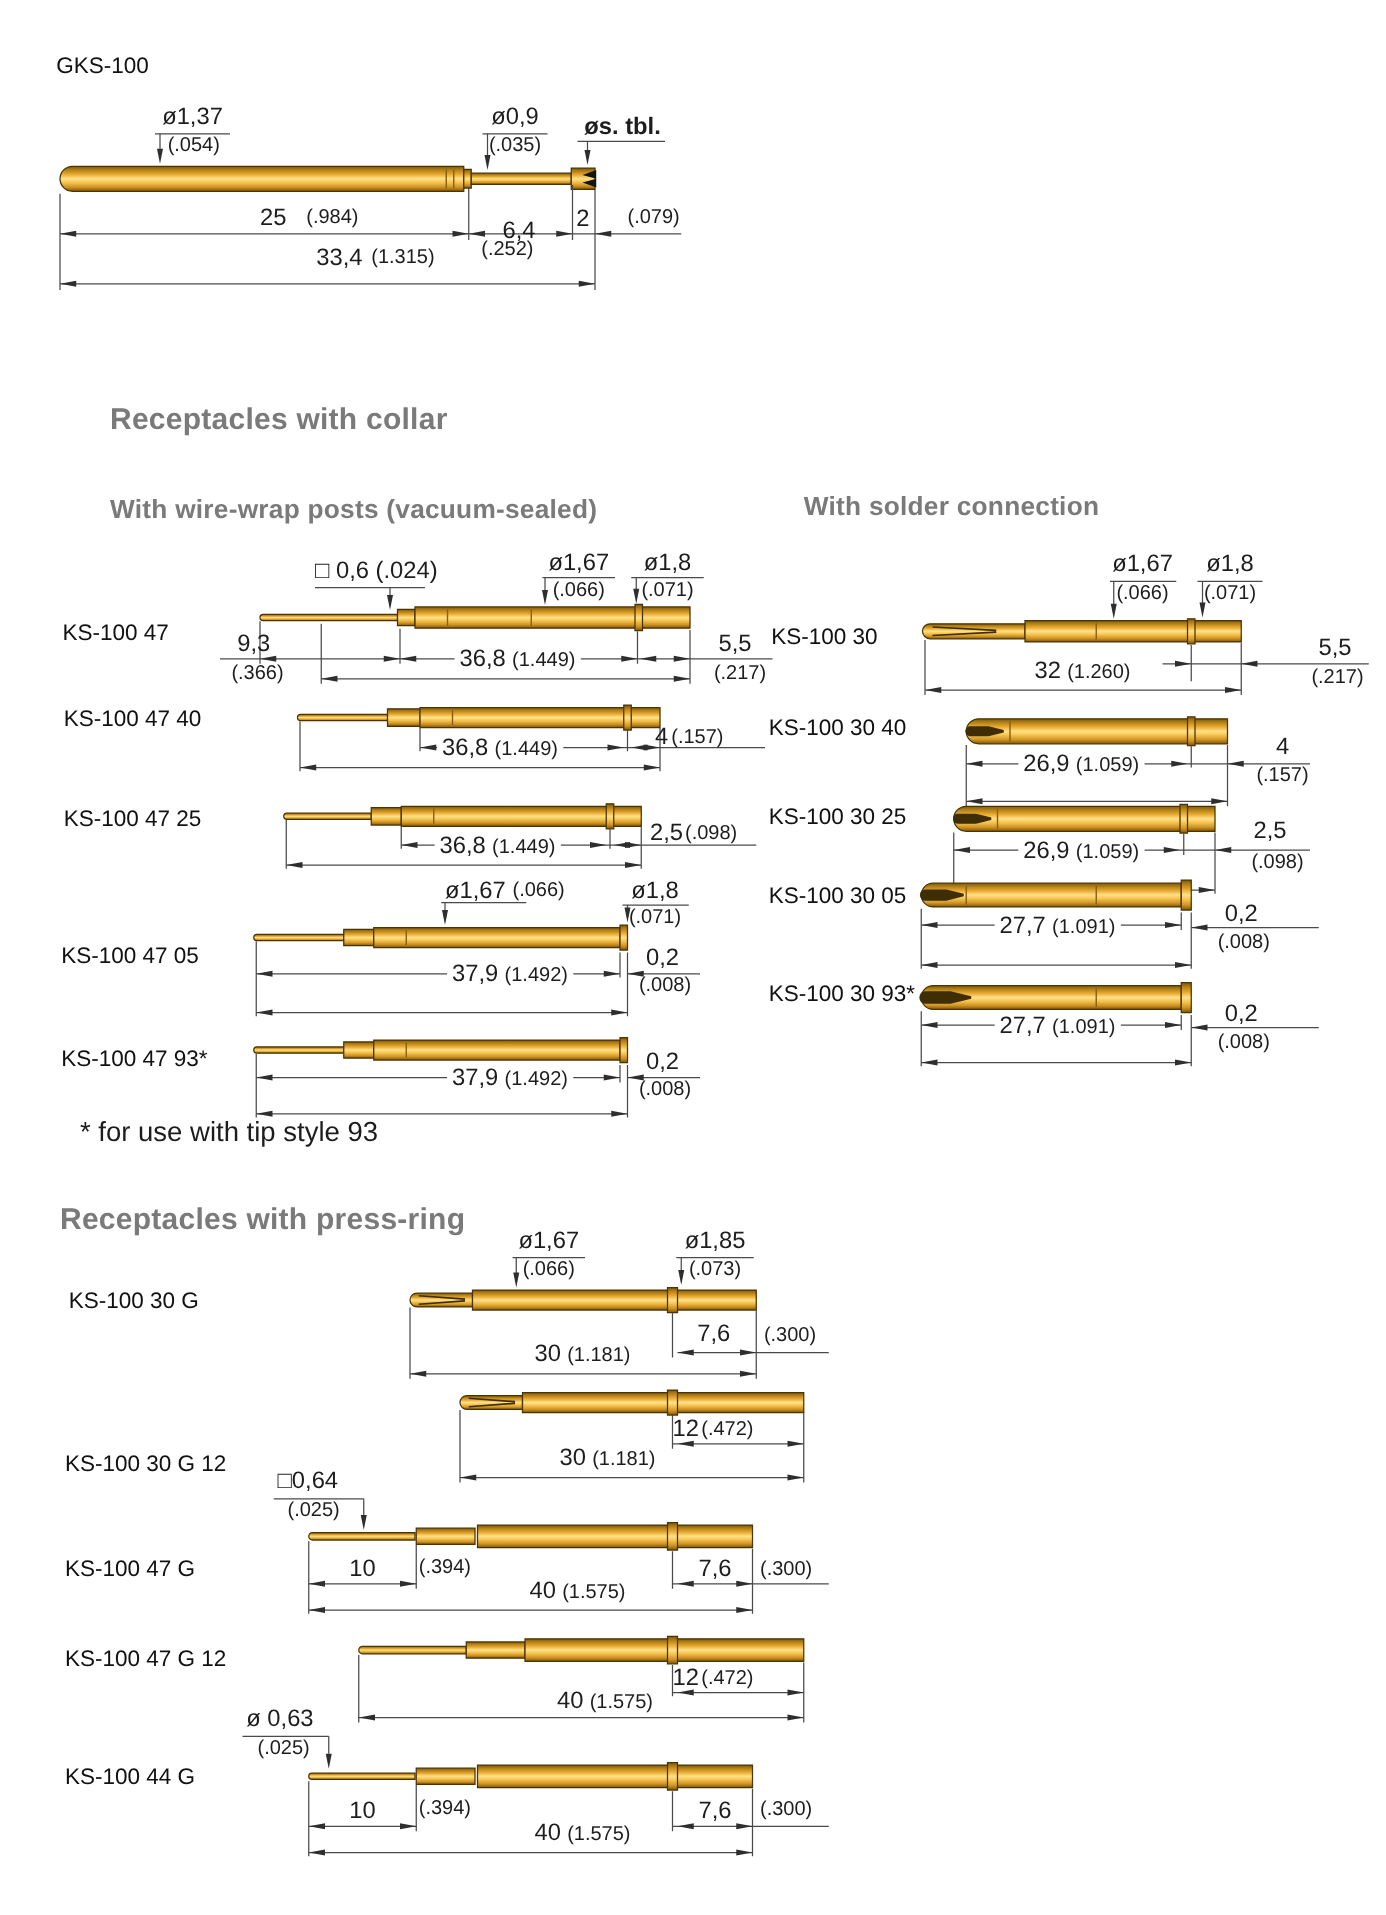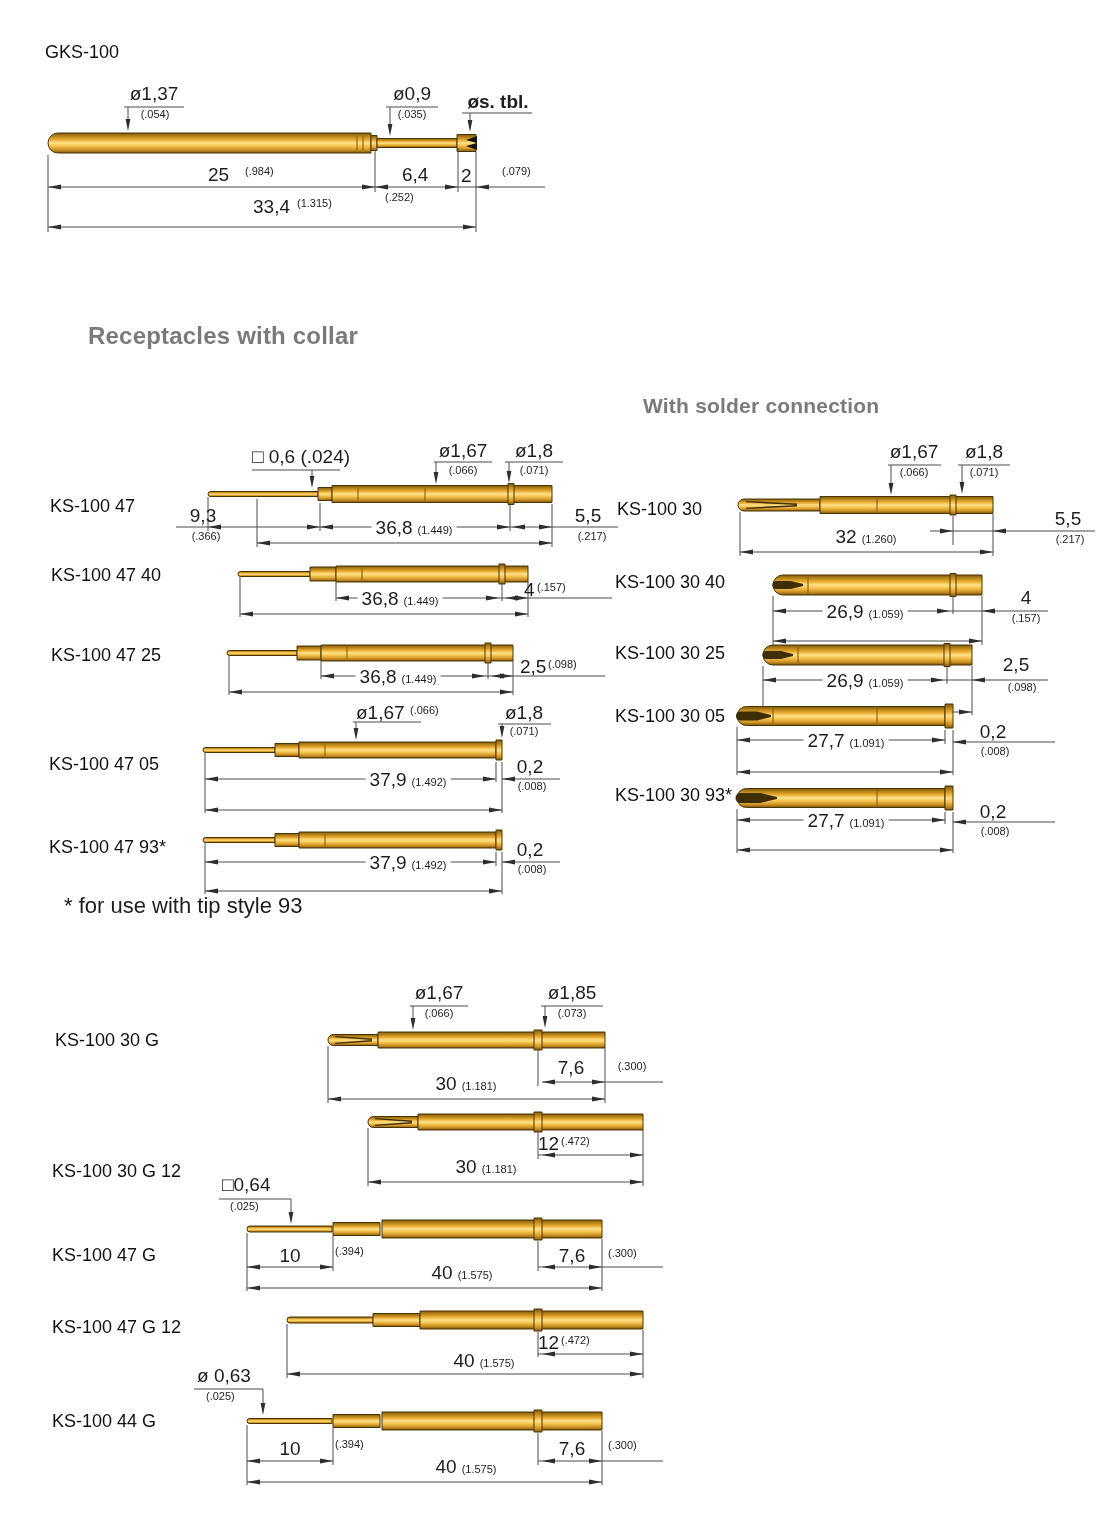--- a/index.html
+++ b/index.html
@@ -4,21 +4,21 @@
 <style>
   html,body{margin:0;padding:0;background:#fff;}
   .page{position:relative;width:1109px;height:1532px;background:#ffffff;overflow:hidden;
         font-family:"Liberation Sans","DejaVu Sans",sans-serif;}
   svg#draw{position:absolute;left:0;top:0;z-index:1;}
   #labels,#statics{position:absolute;left:0;top:0;width:100%;height:100%;z-index:2;pointer-events:none;}
   .txt{position:absolute;white-space:nowrap;color:#1d1d1d;line-height:1.04;}
   .ctr{transform:translateX(-50%);}
   .bg{background:#ffffff;padding:0 4px;}
   .mm{font-size:19px;}
-  .in{font-size:11px;}
+  .in{font-size:16px;}
   .lbl{font-size:18px;color:#111;}
   .h1{font-size:24px;font-weight:bold;color:#7a7a7a;letter-spacing:.2px;}
   .h2{font-size:21px;font-weight:bold;color:#7a7a7a;letter-spacing:.2px;}
   .fn{font-size:22px;color:#1d1d1d;}
   .pair .in{margin-left:5px;}
 </style>
 </head>
 <body>
 
 <div class="page">
@@ -359,22 +359,24 @@
         <polygon points="602,1461 589,1458.6 589,1463.4" fill="#2e2e2e"></polygon>
         <line x1="247" y1="1482" x2="602" y2="1482" stroke="#4a4a4a" stroke-width="1"></line>
         <polygon points="247,1482 260,1479.6 260,1484.4" fill="#2e2e2e"></polygon>
         <polygon points="602,1482 589,1479.6 589,1484.4" fill="#2e2e2e"></polygon>
       </g>
     </svg>
 
   <div id="statics">
     <span class="txt lbl" style="left:45px;top:43px">GKS-100</span>
     <span class="txt h1" style="left:88px;top:324px">Receptacles with collar</span>
+    <span class="txt h2" style="left:88px;top:397px">With wire-wrap posts (vacuum-sealed)</span>
     <span class="txt h2" style="left:643px;top:395px">With solder connection</span>
     <span class="txt fn" style="left:64px;top:895px">* for use with tip style 93</span>
+    <span class="txt h1" style="left:48px;top:964px">Receptacles with press-ring</span>
 
     <span class="txt lbl" style="left:50px;top:497px">KS-100 47</span>
     <span class="txt lbl" style="left:51px;top:566px">KS-100 47 40</span>
     <span class="txt lbl" style="left:51px;top:646px">KS-100 47 25</span>
     <span class="txt lbl" style="left:49px;top:755px">KS-100 47 05</span>
     <span class="txt lbl" style="left:49px;top:838px">KS-100 47 93*</span>
     <span class="txt lbl" style="left:617px;top:500px">KS-100 30</span>
     <span class="txt lbl" style="left:615px;top:573px">KS-100 30 40</span>
     <span class="txt lbl" style="left:615px;top:644px">KS-100 30 25</span>
     <span class="txt lbl" style="left:615px;top:707px">KS-100 30 05</span>
@@ -387,21 +389,21 @@
   </div>
 
   <div id="labels">
       <span class="txt ctr mm" style="left: 154px; top: 84px;">ø1,37</span>
       <span class="txt ctr in" style="left: 155px; top: 109px;">(.054)</span>
       <span class="txt ctr mm" style="left: 412px; top: 84px;">ø0,9</span>
       <span class="txt ctr in" style="left: 412px; top: 109px;">(.035)</span>
       <span class="txt ctr mm" style="left: 498px; top: 92px; font-weight: bold;">øs. tbl.</span>
       <span class="txt mm" style="left: 208px; top: 165px;">25</span>
       <span class="txt in" style="left: 245px; top: 166px;">(.984)</span>
-      <span class="txt mm" style="left: 402px; top: 165px;">6,4</span>
+      <span class="txt mm" style="left: 402px; top: 175px;">6,4</span>
       <span class="txt in" style="left: 385px; top: 192px;">(.252)</span>
       <span class="txt mm" style="left: 461px; top: 166px;">2</span>
       <span class="txt in" style="left: 502px; top: 166px;">(.079)</span>
       <span class="txt mm" style="left: 253px; top: 197px;">33,4</span>
       <span class="txt in" style="left: 297px; top: 198px;">(1.315)</span>
       <span class="txt mm" style="left: 252px; top: 447px;">□ 0,6 (.024)</span>
       <span class="txt ctr mm" style="left: 463px; top: 441px;">ø1,67</span>
       <span class="txt ctr in" style="left: 463px; top: 465px;">(.066)</span>
       <span class="txt ctr mm" style="left: 534px; top: 441px;">ø1,8</span>
       <span class="txt ctr in" style="left: 534px; top: 465px;">(.071)</span>

